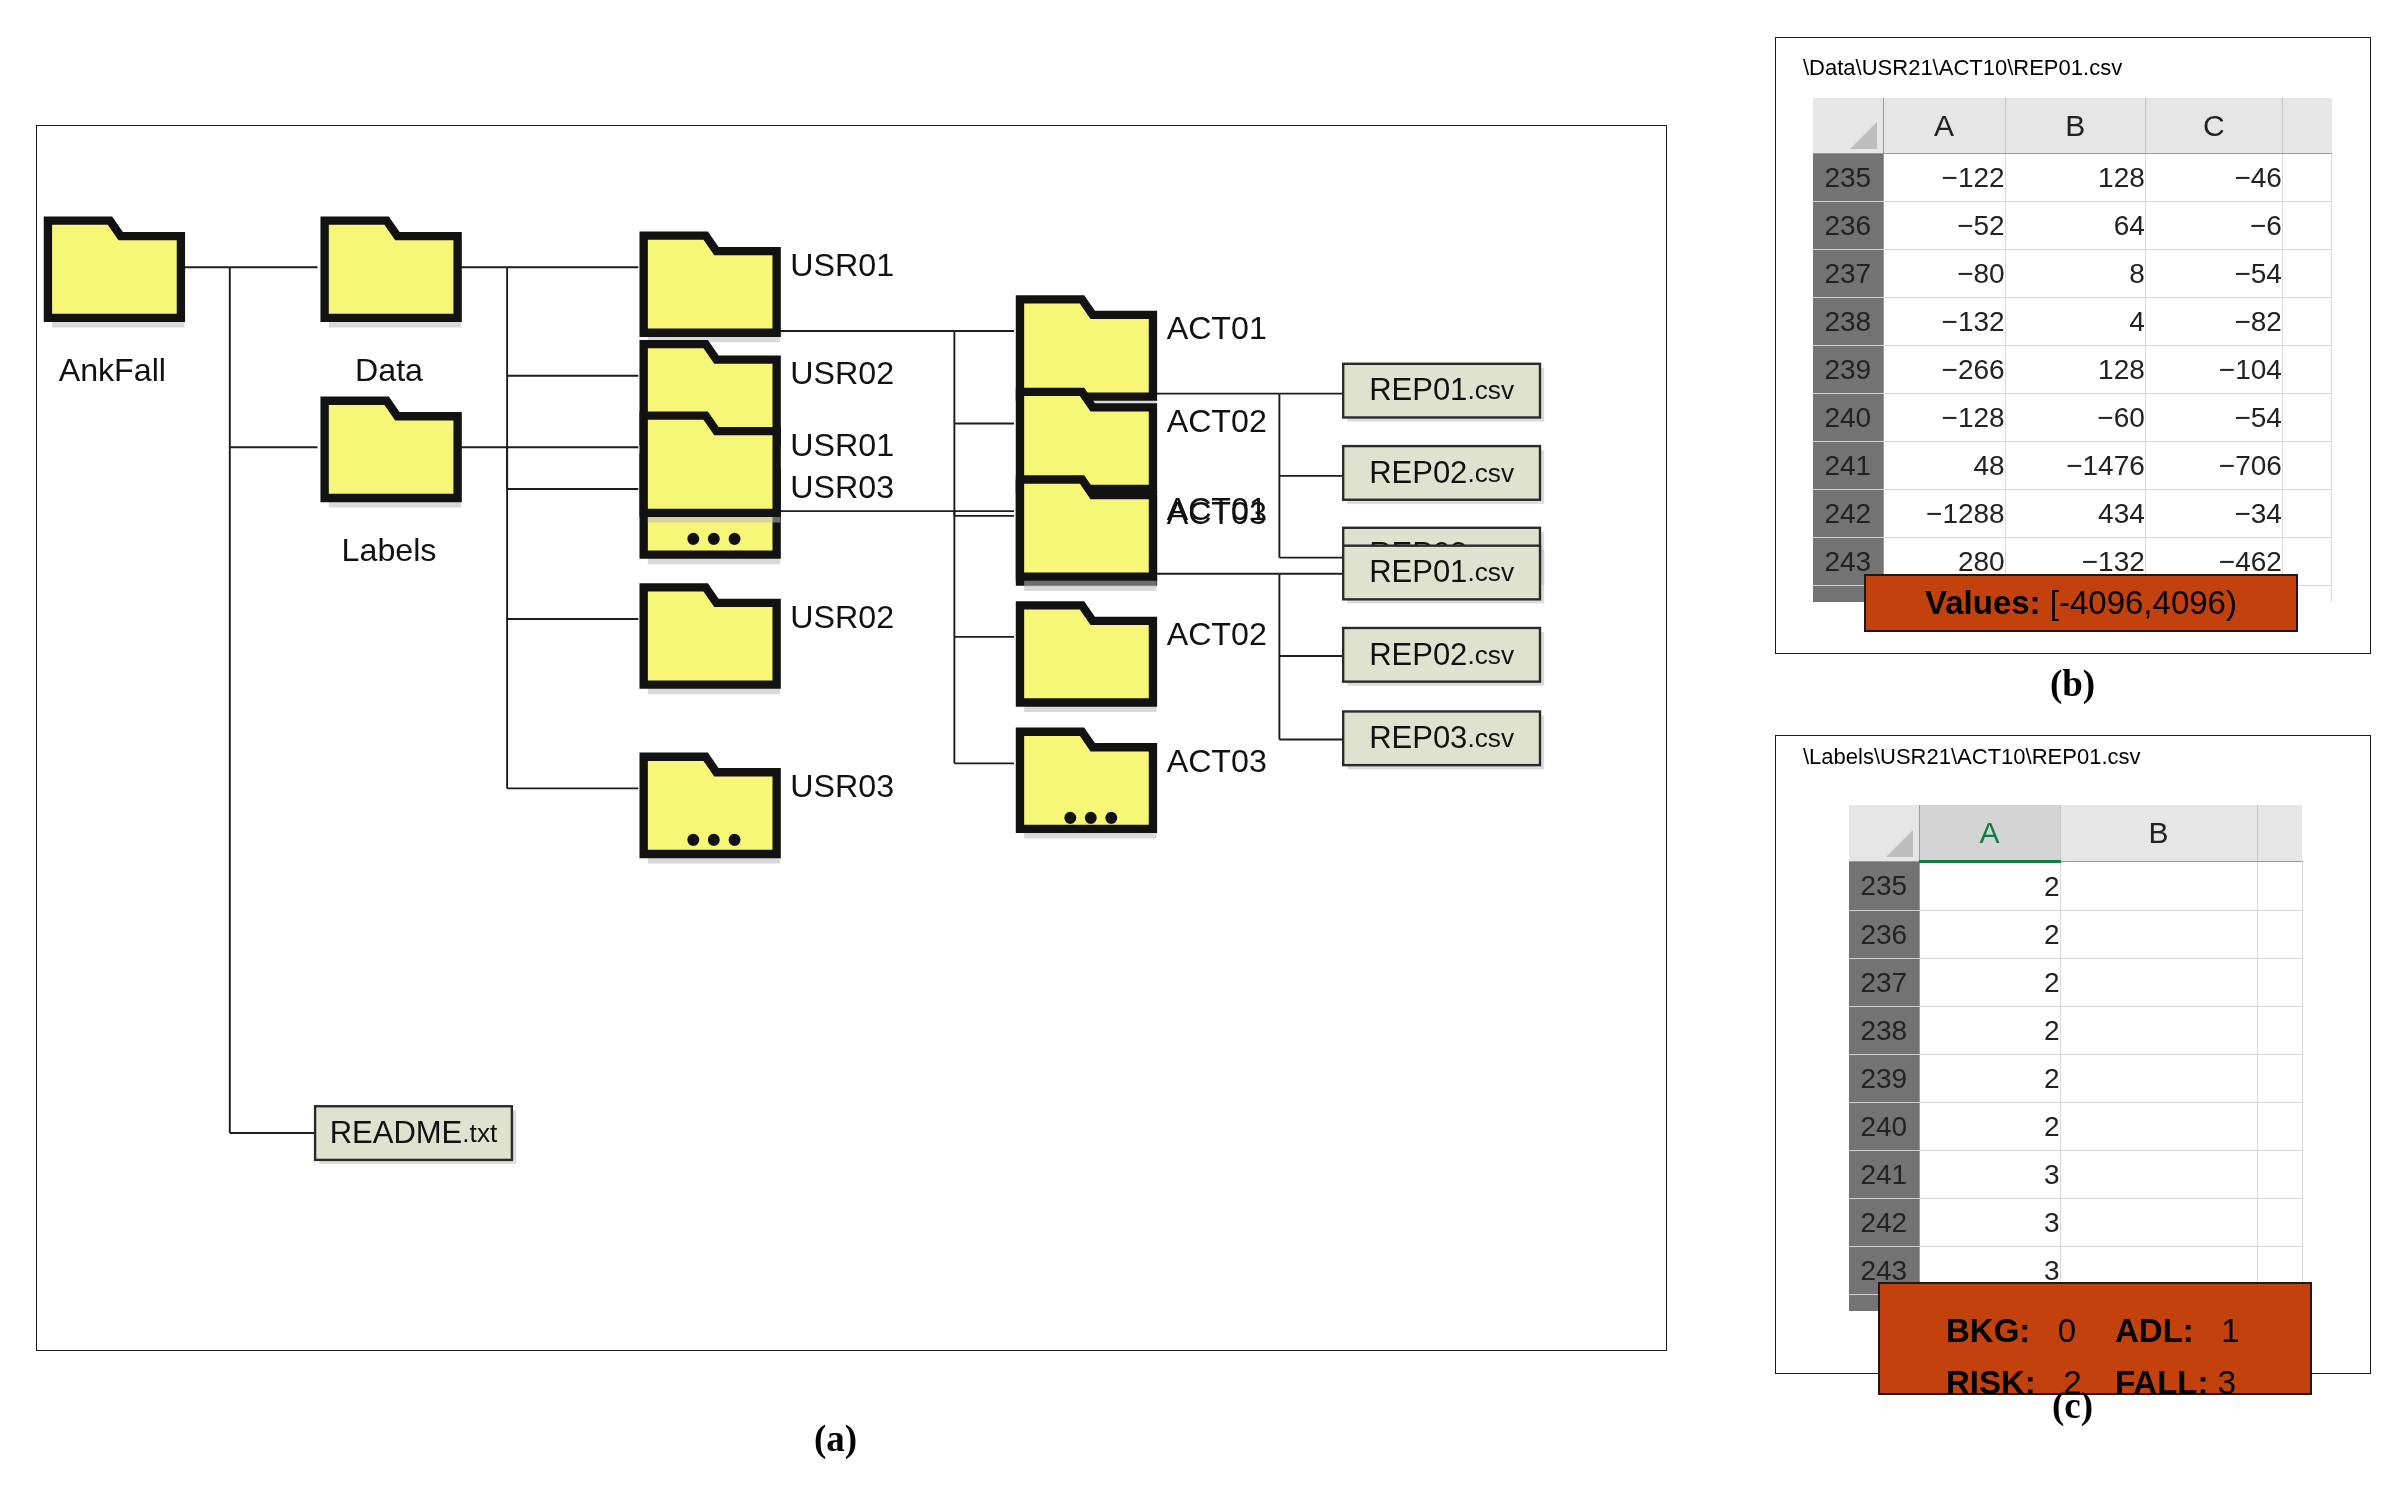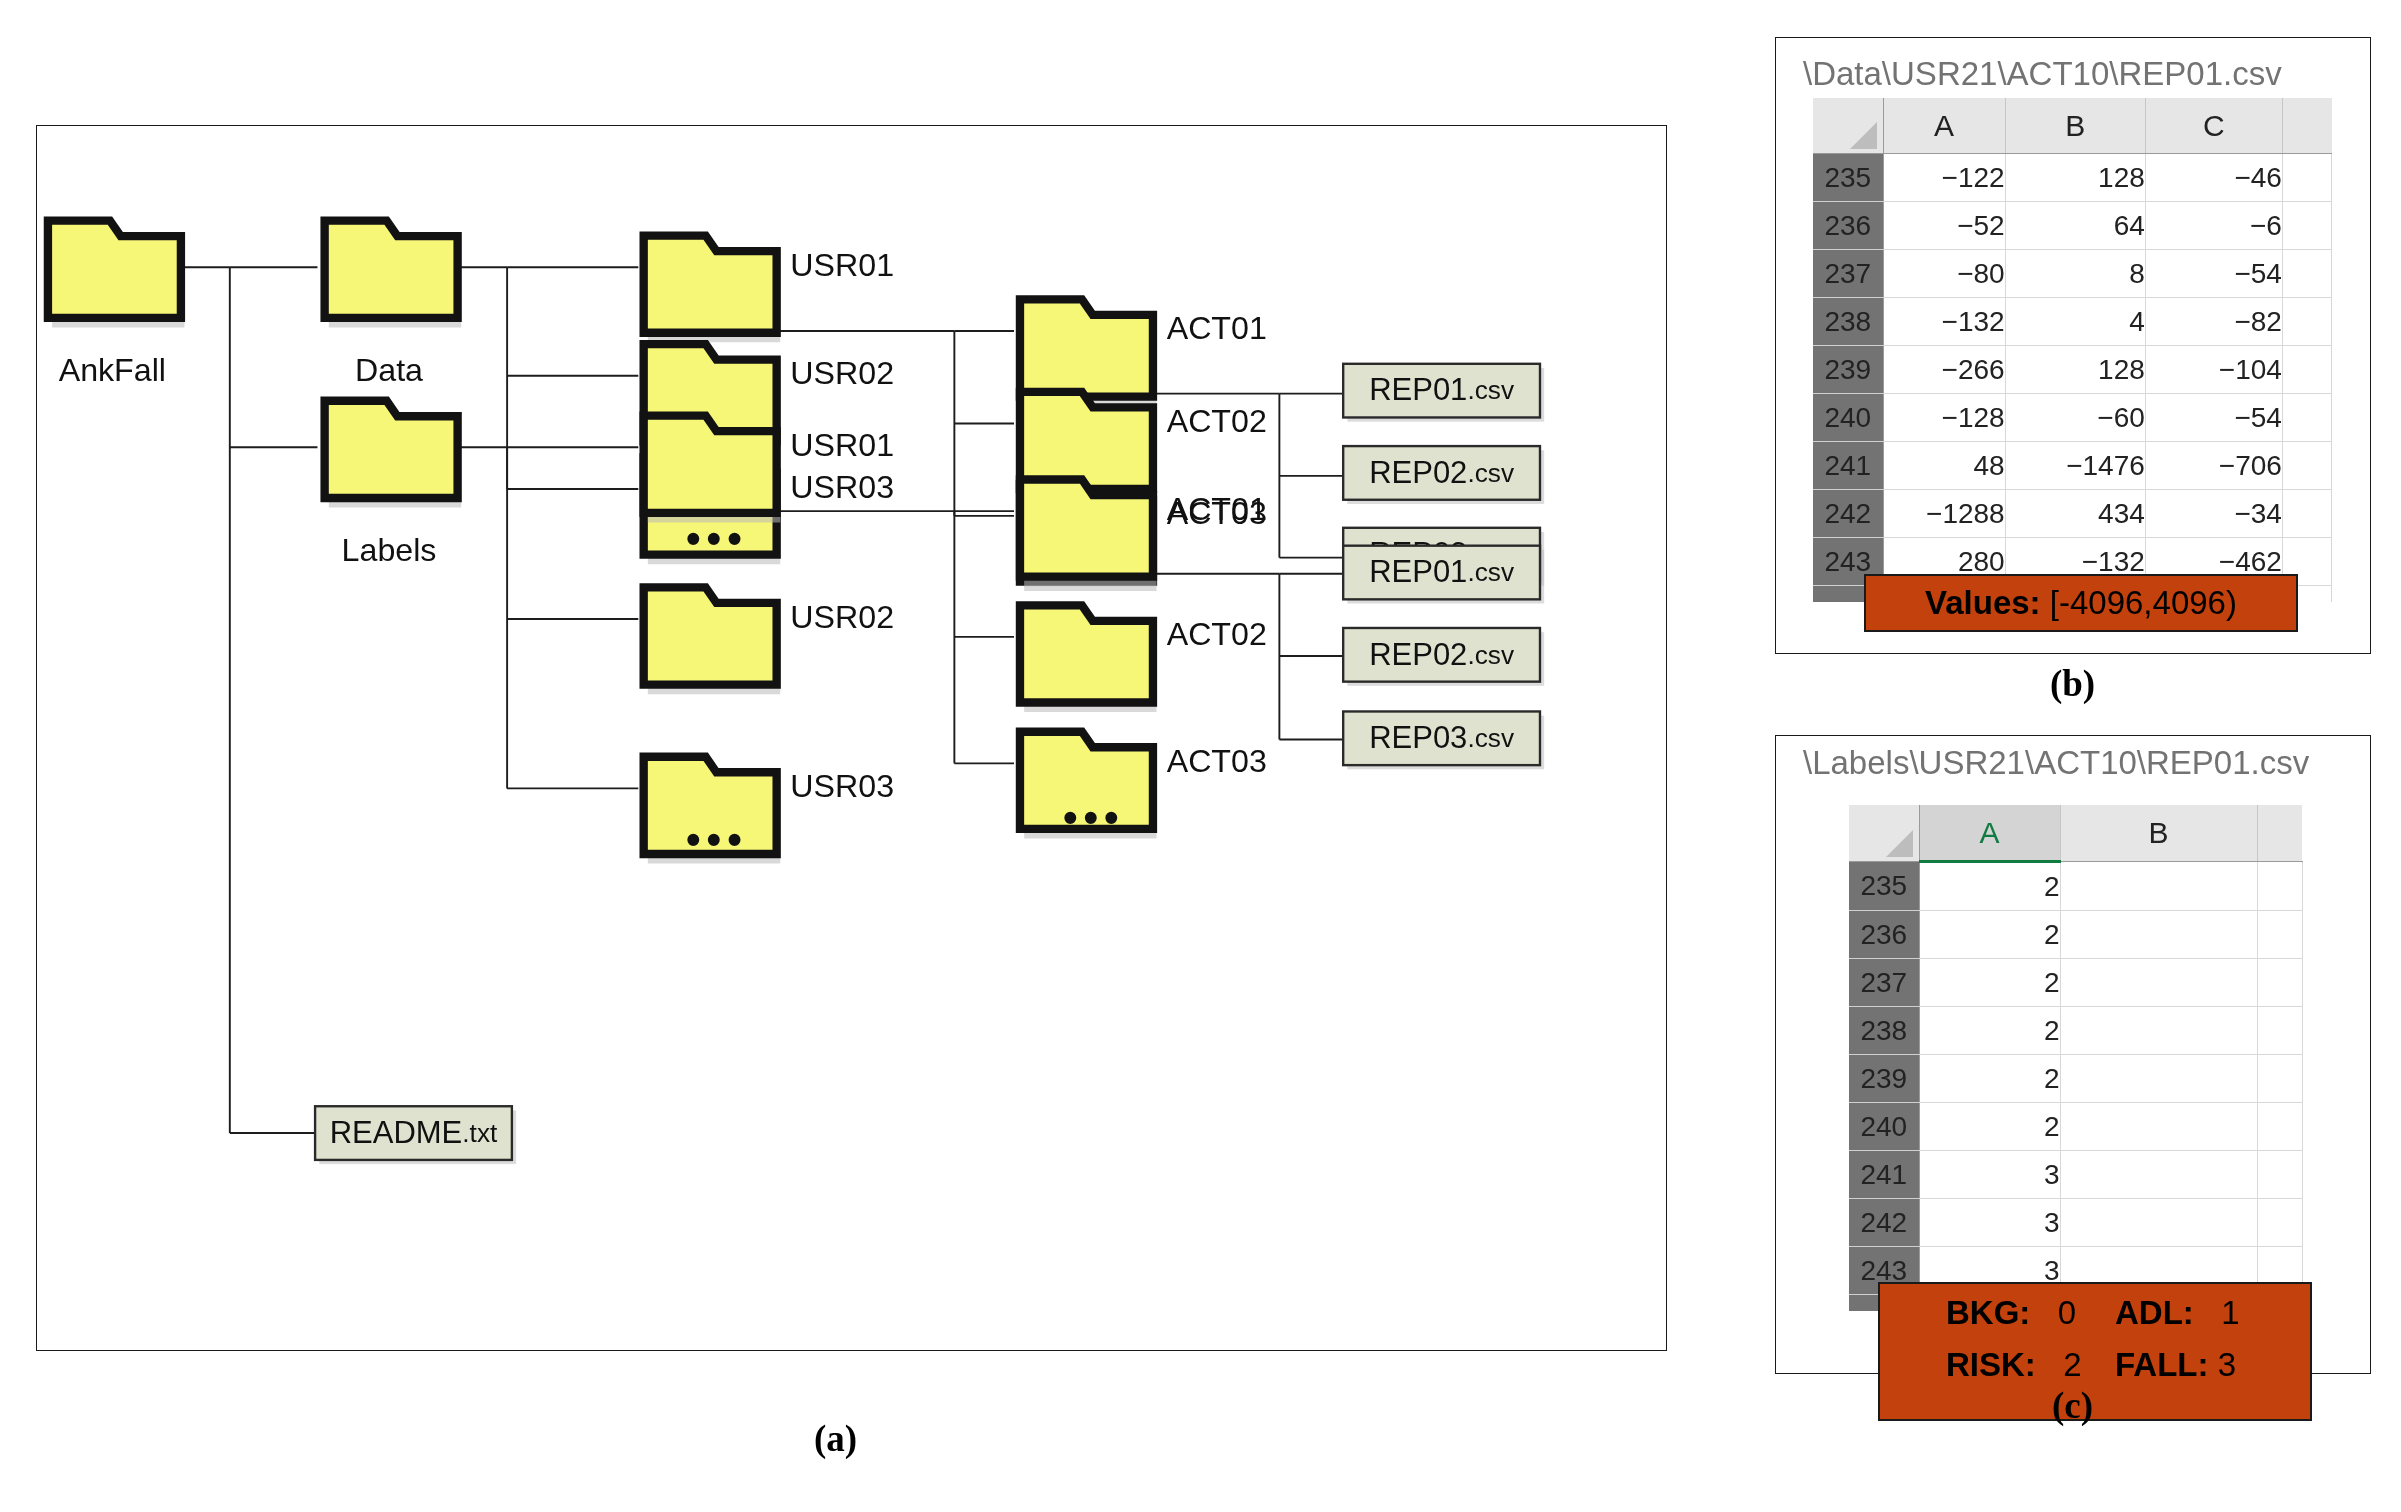--- a/index.html
+++ b/index.html
@@ -28,21 +28,21 @@
               dominant-baseline:middle;}
   .dots{font-family:"Liberation Sans",sans-serif;font-size:70px;font-weight:bold;
         fill:#111;letter-spacing:10px;}
   .filebox{fill:#dfe2ce;stroke:#2a2a2a;stroke-width:4;}
   .filebox-shadow{fill:#b9b9b9;opacity:.5;}
   .file-label{font-family:"Liberation Sans",sans-serif;font-size:52px;fill:#111;
               text-anchor:middle;dominant-baseline:middle;}
   .file-ext{font-size:44px;}
 
   
-  .sheet-path{position:absolute;font-size:33px;white-space:nowrap;color:#737373;text-align:center;}
+  .sheet-path{position:absolute;font-size:22px;white-space:nowrap;color:#000000;text-align:center;}
   #path-b{left:1803px;top:55px;}
   #path-c{left:1803px;top:744px;}
 
   table.sheet{position:absolute;border-collapse:collapse;table-layout:fixed;
               font-size:28px;background:#fff;}
   table.sheet td,table.sheet th{padding:0;margin:0;}
   .corner-cell{background:#e6e6e6;border-right:1.2px solid #9a9a9a;
                border-bottom:1.2px solid #9a9a9a;position:relative;}
   .corner-tri{position:absolute;right:5.4px;bottom:4.2px;width:0;height:0;
               border-left:27.4px solid transparent;border-bottom:27.4px solid #bdbdbd;}
@@ -59,22 +59,22 @@
         padding-right:13px;color:#222;height:47px;}
   .tailrow td{height:15.5px;border-bottom:none;}
   .tailrow .rowhdr{border-bottom:none;}
 
   .infobox{position:absolute;border:2.4px solid #1a1a1a;background:#c2410c;
            box-sizing:border-box;display:flex;align-items:center;
            justify-content:center;}
   #values-box{left:1864px;top:574px;width:434px;height:58px;
               font-size:33px;}
   #values-box .lbl{font-weight:bold;}
-  #legend-box{left:1878px;top:1282px;width:434px;height:139px;
-              display:block;padding-top:3px;}
+  #legend-box{left:1878px;top:1282px;width:434px;height:113px;
+              display:block;padding-top:21px;}
   .legend-row{display:flex;justify-content:center;align-items:center;
               font-size:33px;height:52px;}
   .legend-cell{width:149px;text-align:left;padding-left:20px;}
   .legend-cell .lbl{font-weight:bold;}
 </style>
 </head>
 <body>
 
 <div class="panel" id="panel-a"></div>
 <div class="panel" id="panel-b"></div>

